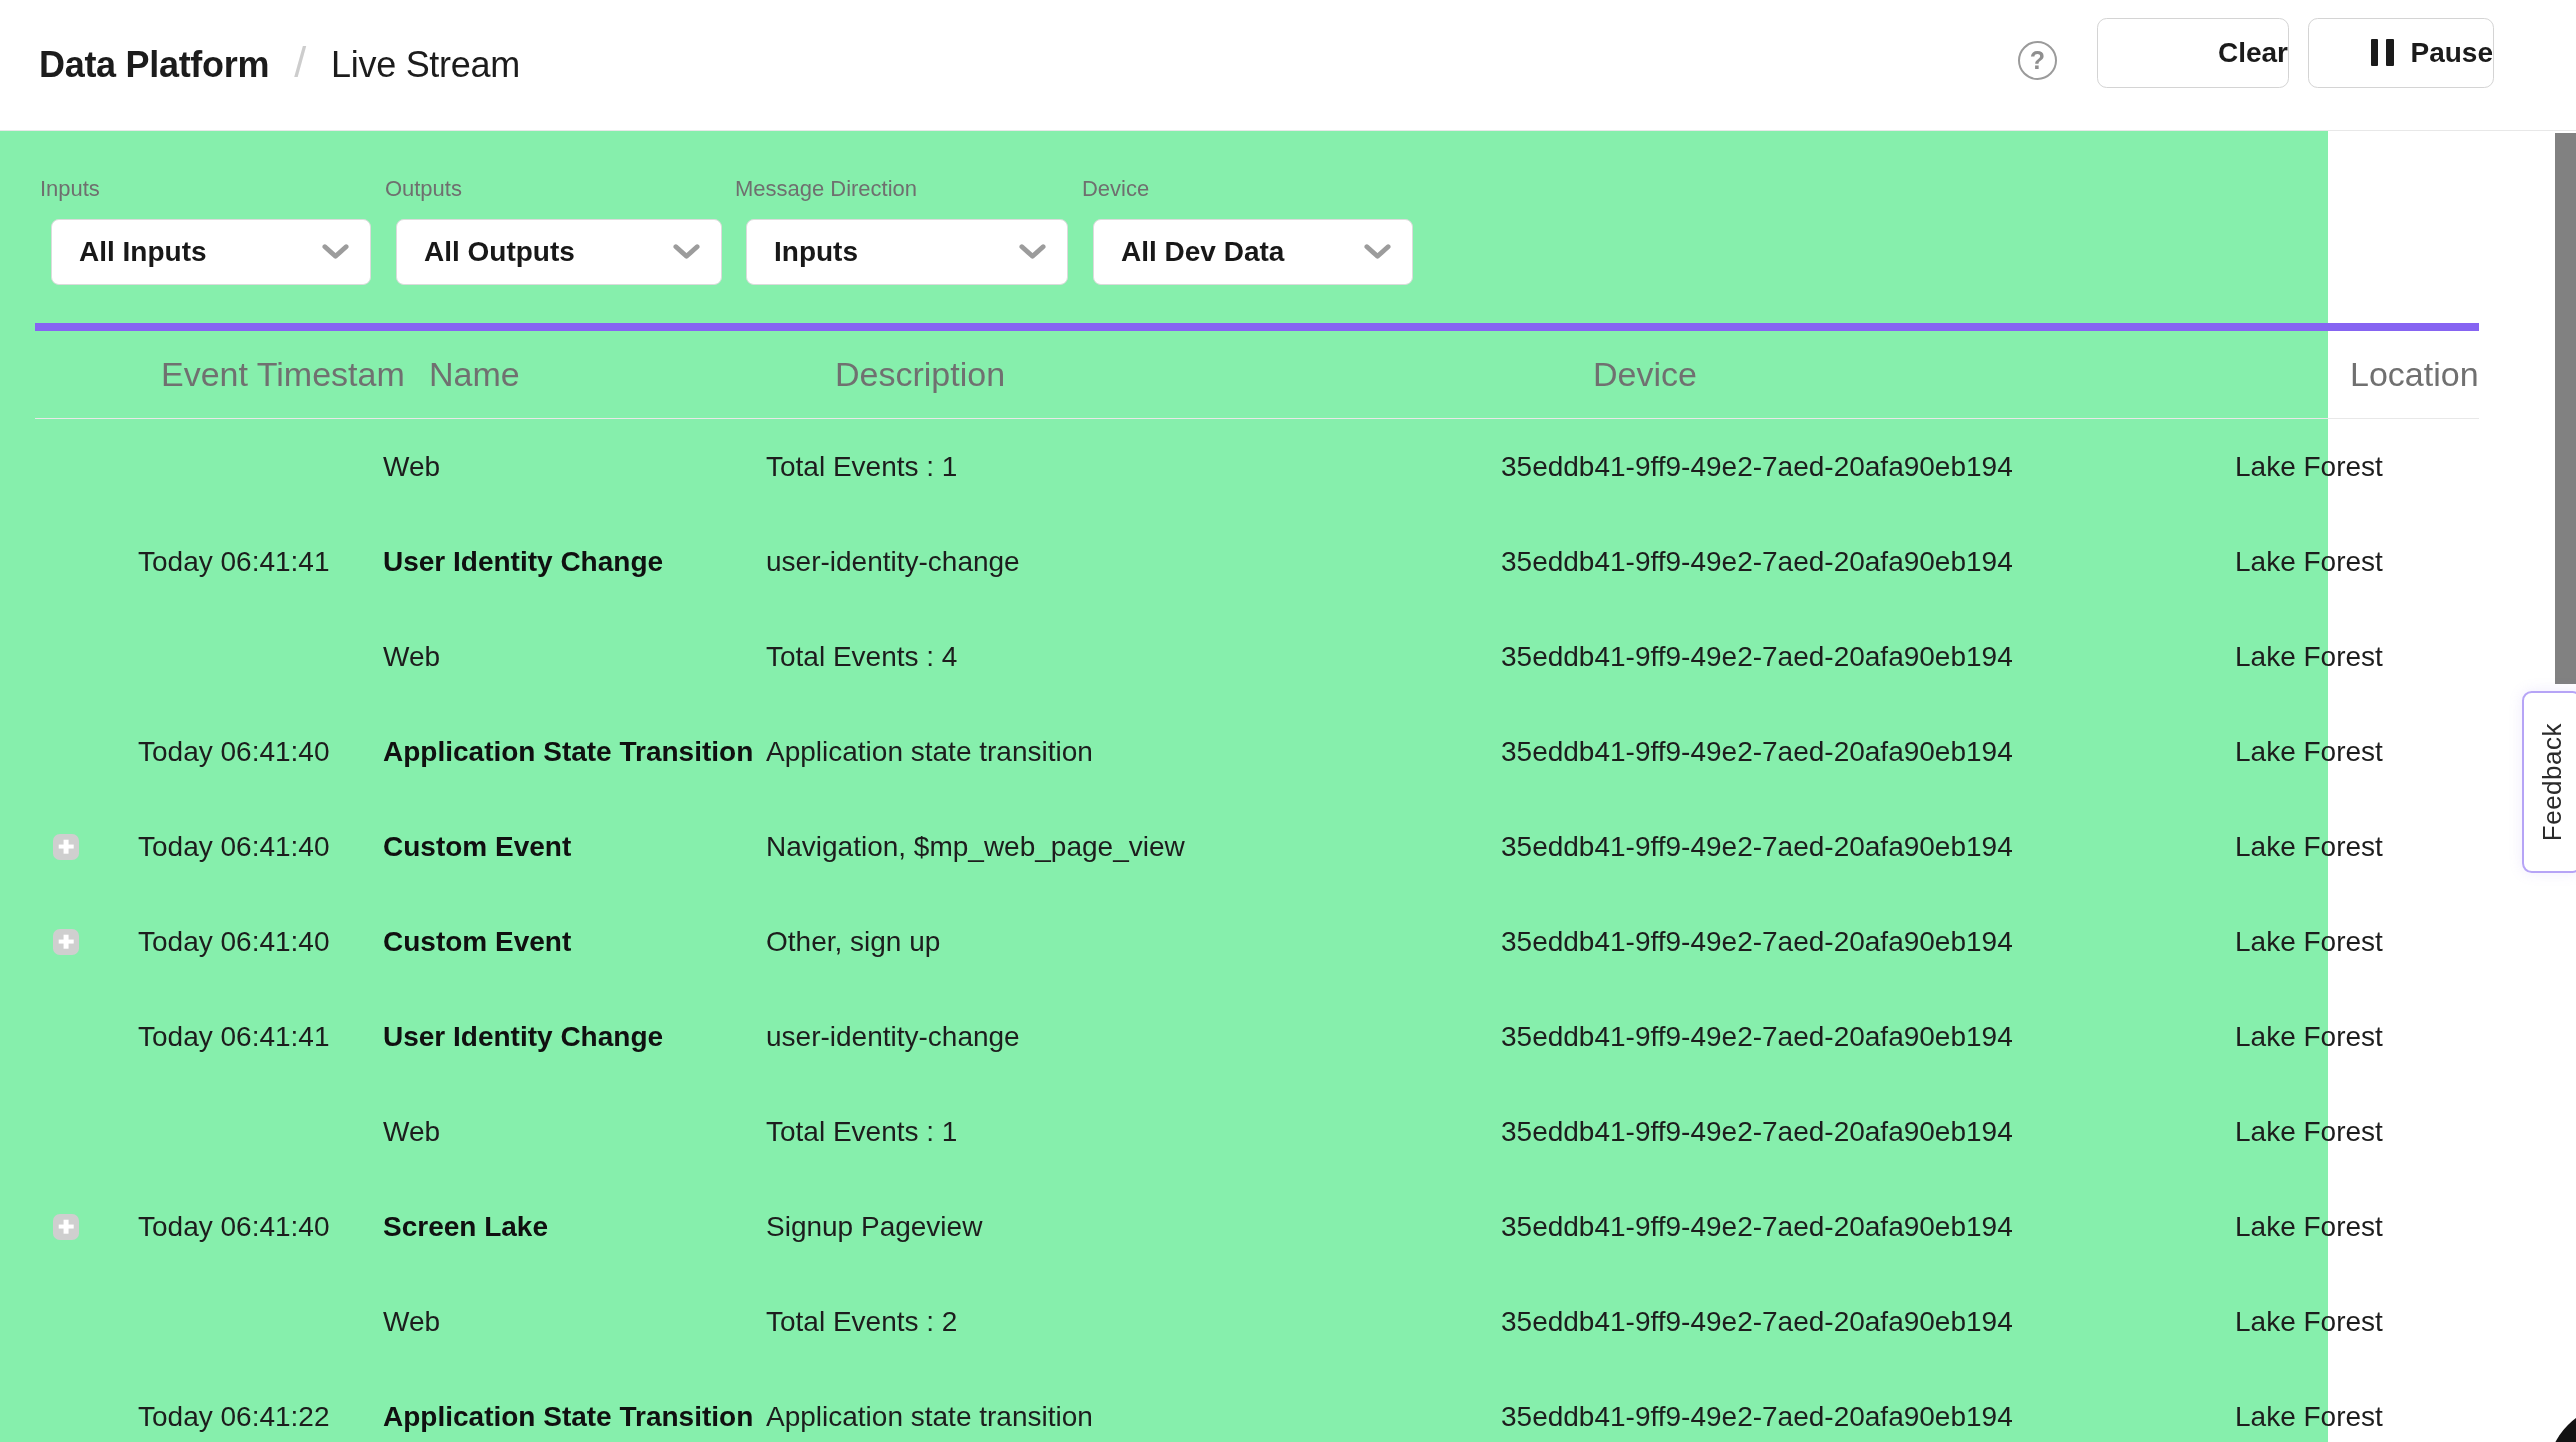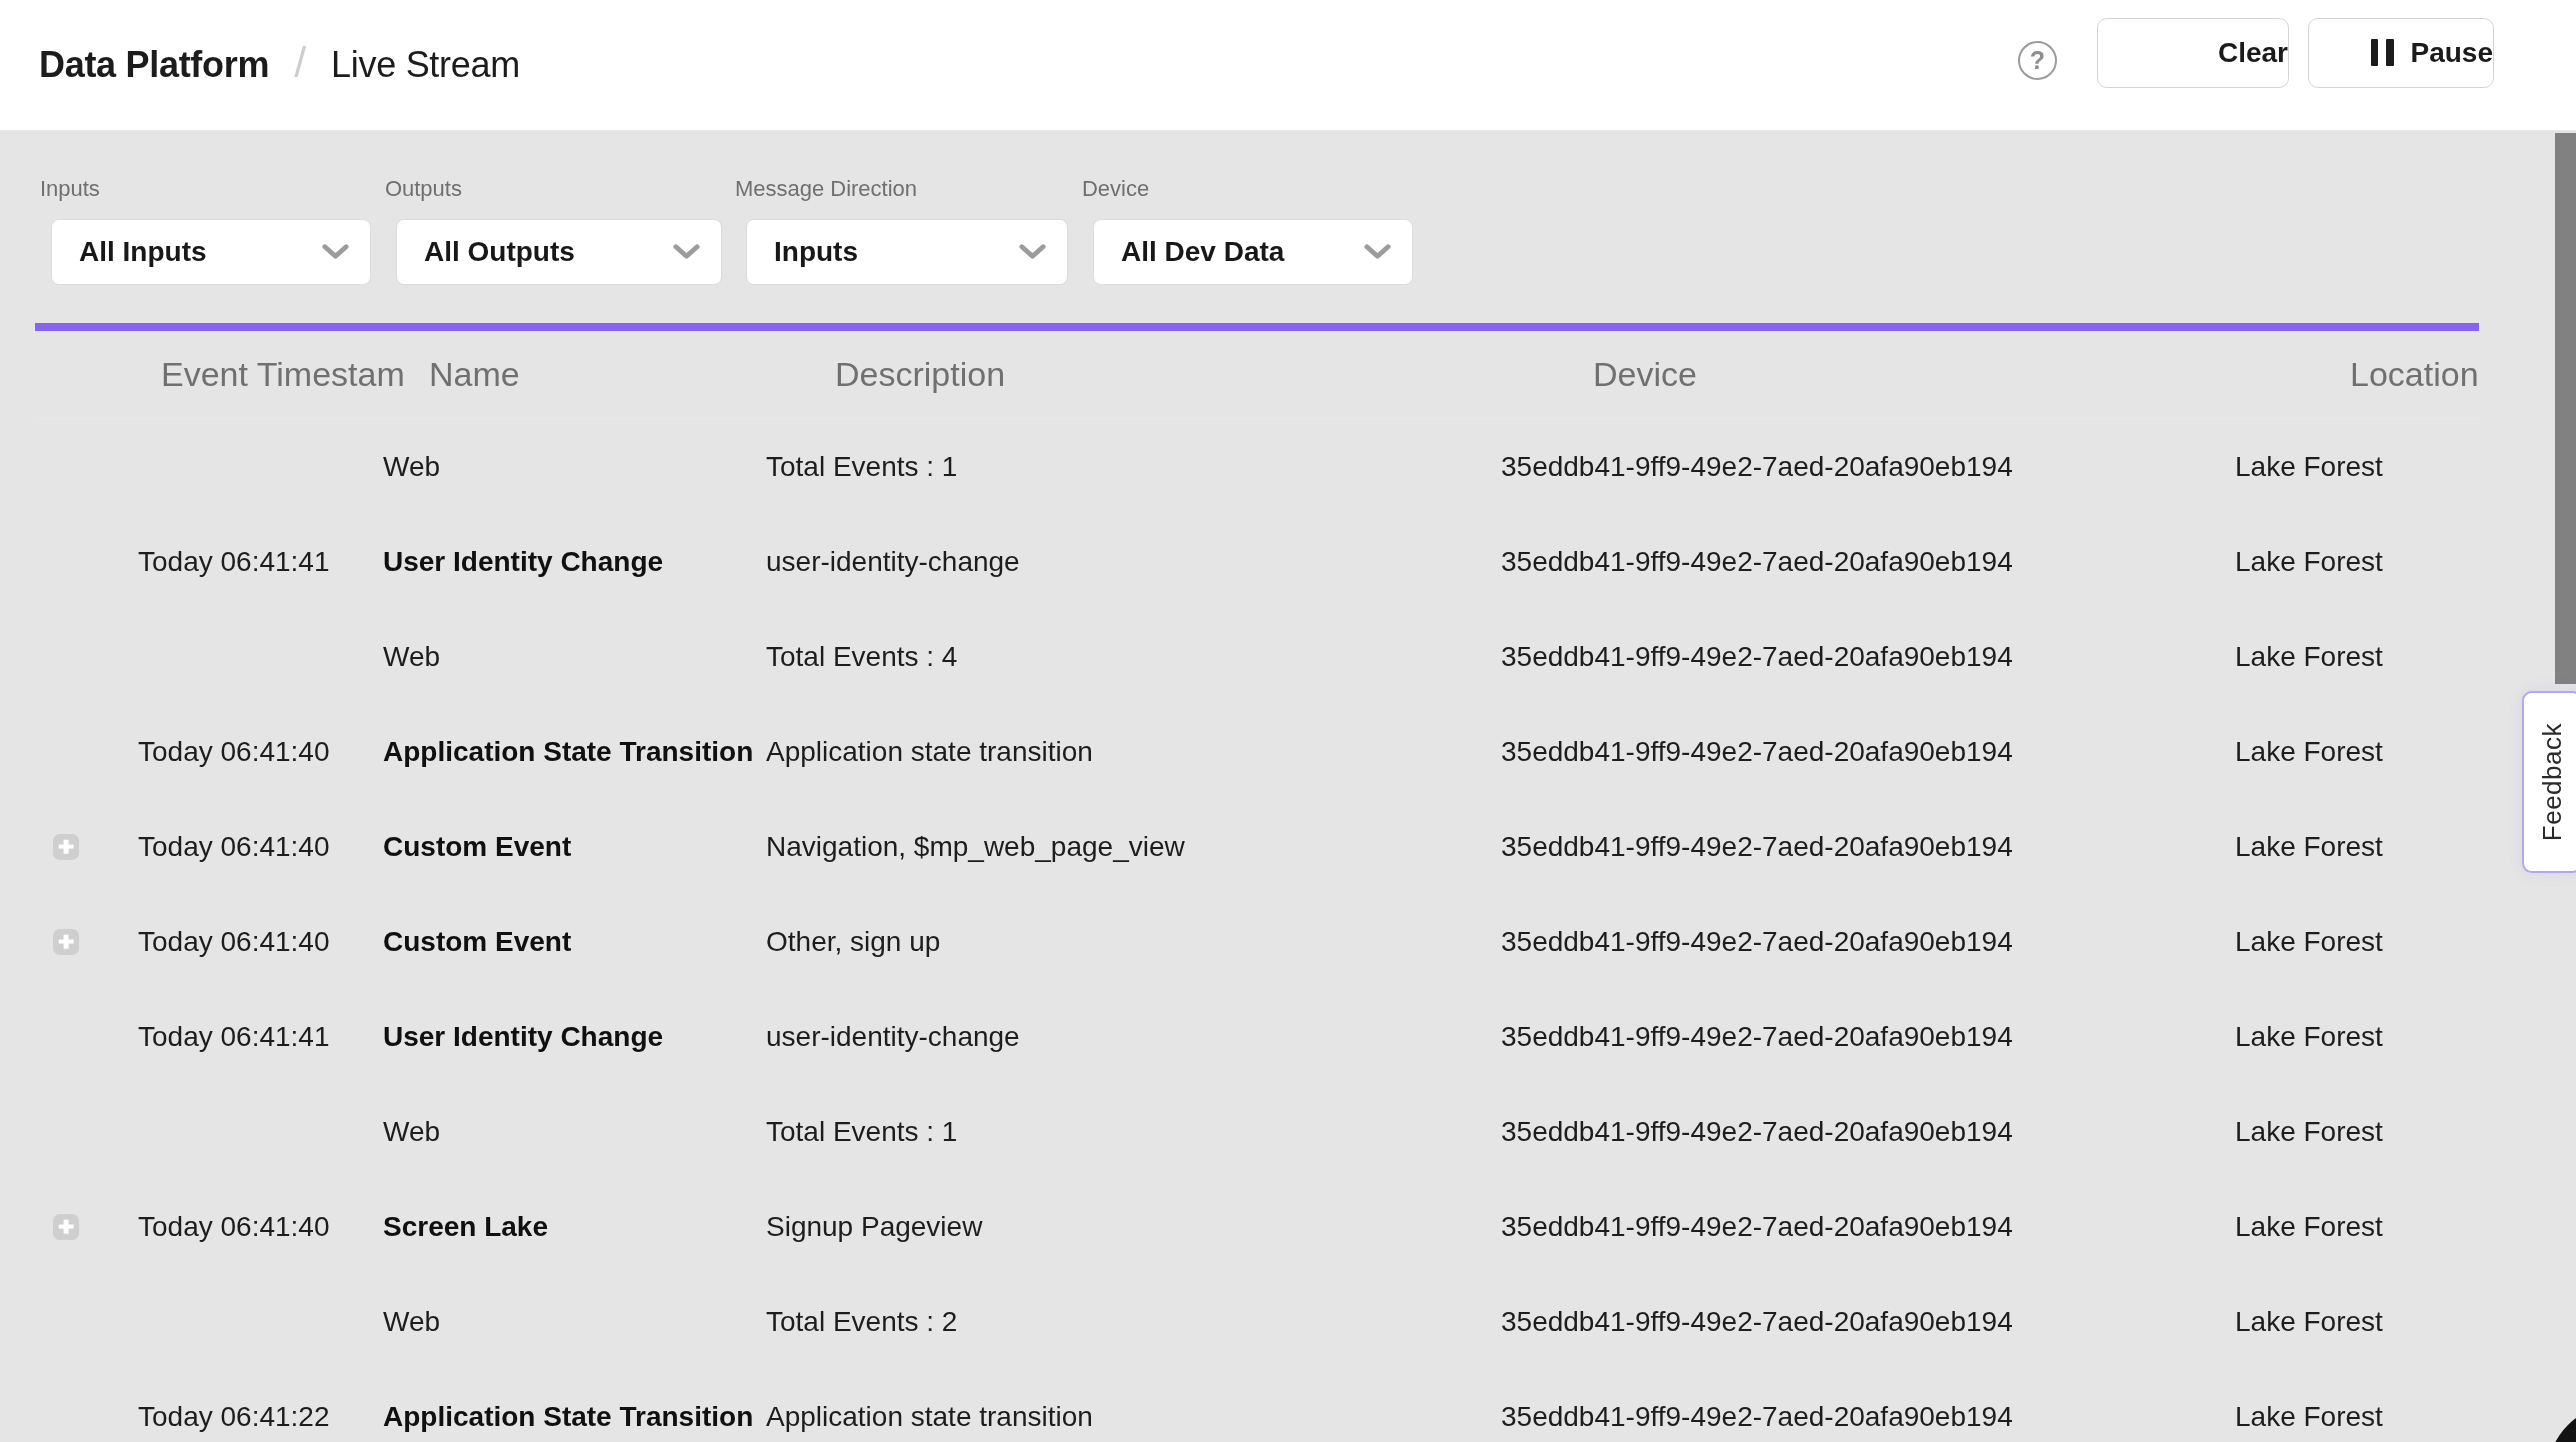--- a/index.html
+++ b/index.html
@@ -1,18 +1,18 @@
 <!DOCTYPE html>
 <html><head>
 <meta charset="utf-8">
 <style>
   * { margin:0; padding:0; box-sizing:border-box; }
   html,body { width:2576px; height:1442px; background:#ffffff; overflow:hidden;
     font-family:"Liberation Sans","DejaVu Sans",sans-serif; color:#1d1d1d; }
-  .stage { position:relative; width:2576px; height:1442px; background:#e5e5e5; }
+  .stage { position:relative; width:2328px; height:1442px; background:#86efac; }
 
   
   .app-header { position:absolute; top:0; left:0; width:2576px; height:131px;
     background:#fff; border-bottom:1.9px solid #e8e8e8; }
   .breadcrumb { position:absolute; left:39px; top:0; height:129px; display:flex;
     align-items:center; gap:25px; }
   .crumb-section { font-size:36px; font-weight:700; color:#1c1c1c; letter-spacing:-0.3px; }
   .crumb-sep { font-size:43px; font-weight:300; color:#cdcdcd; transform:translateY(-1.9px); }
   .crumb-page { font-size:36px; font-weight:500; color:#1c1c1c; letter-spacing:-0.3px; }
 

